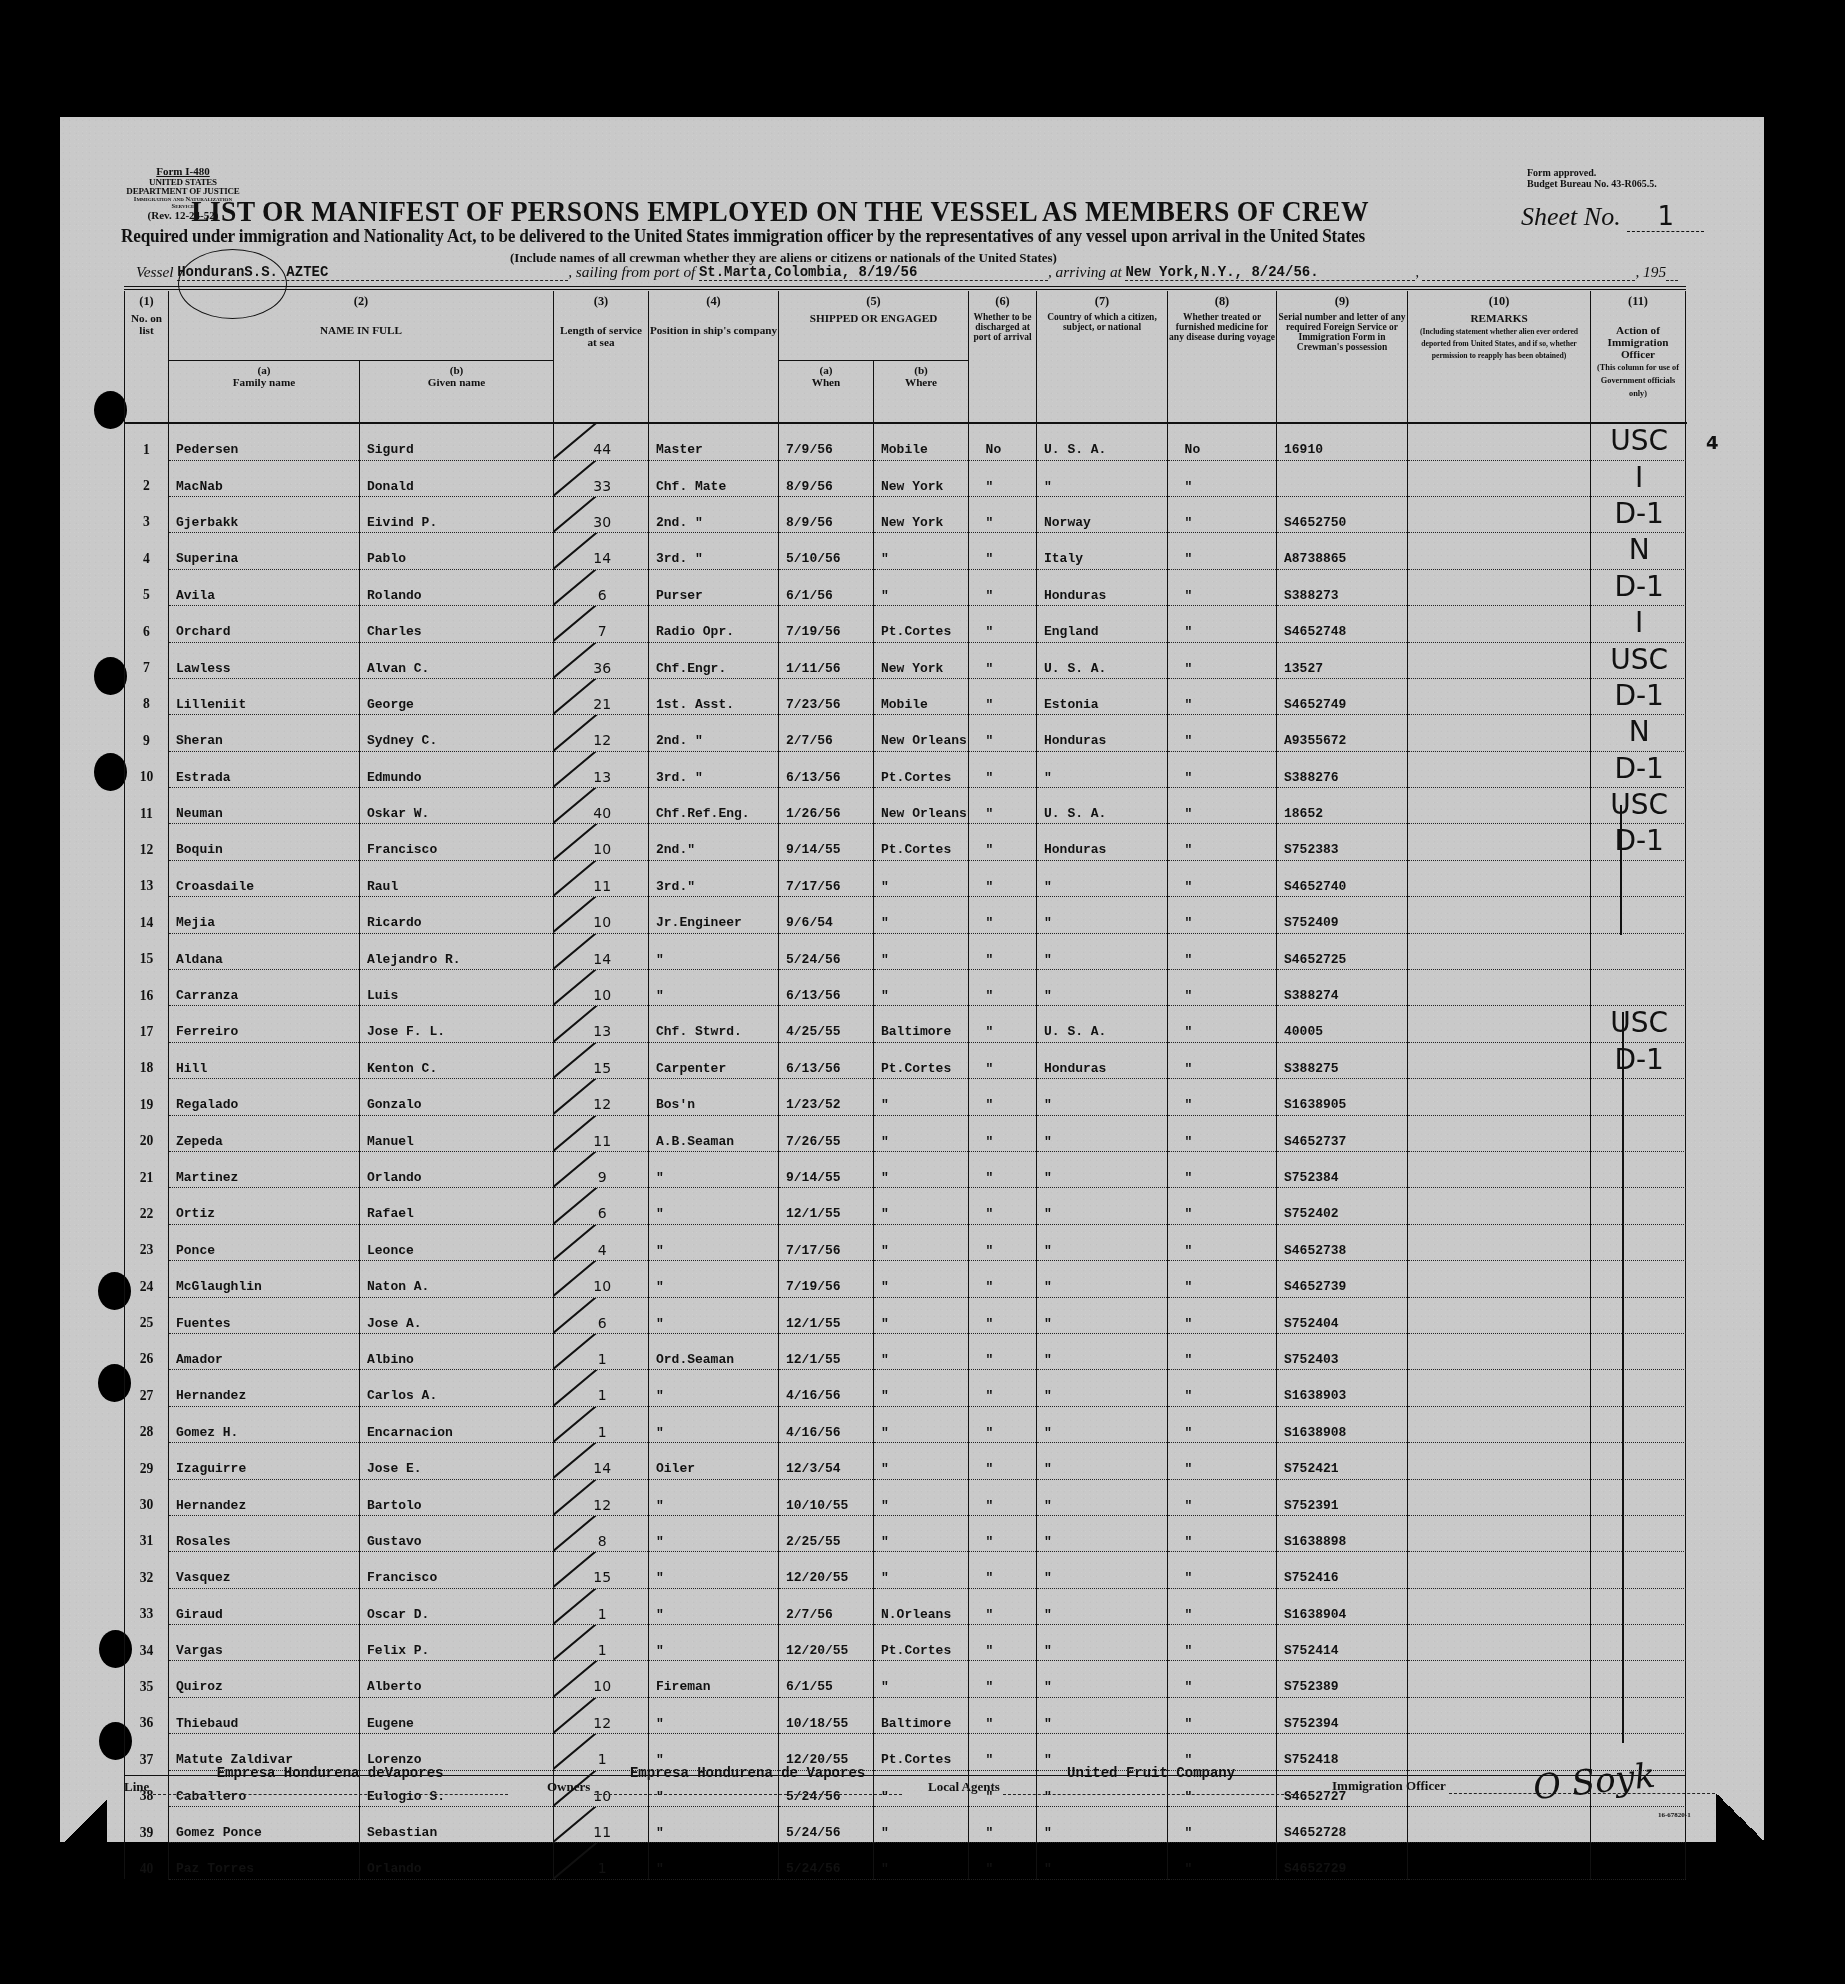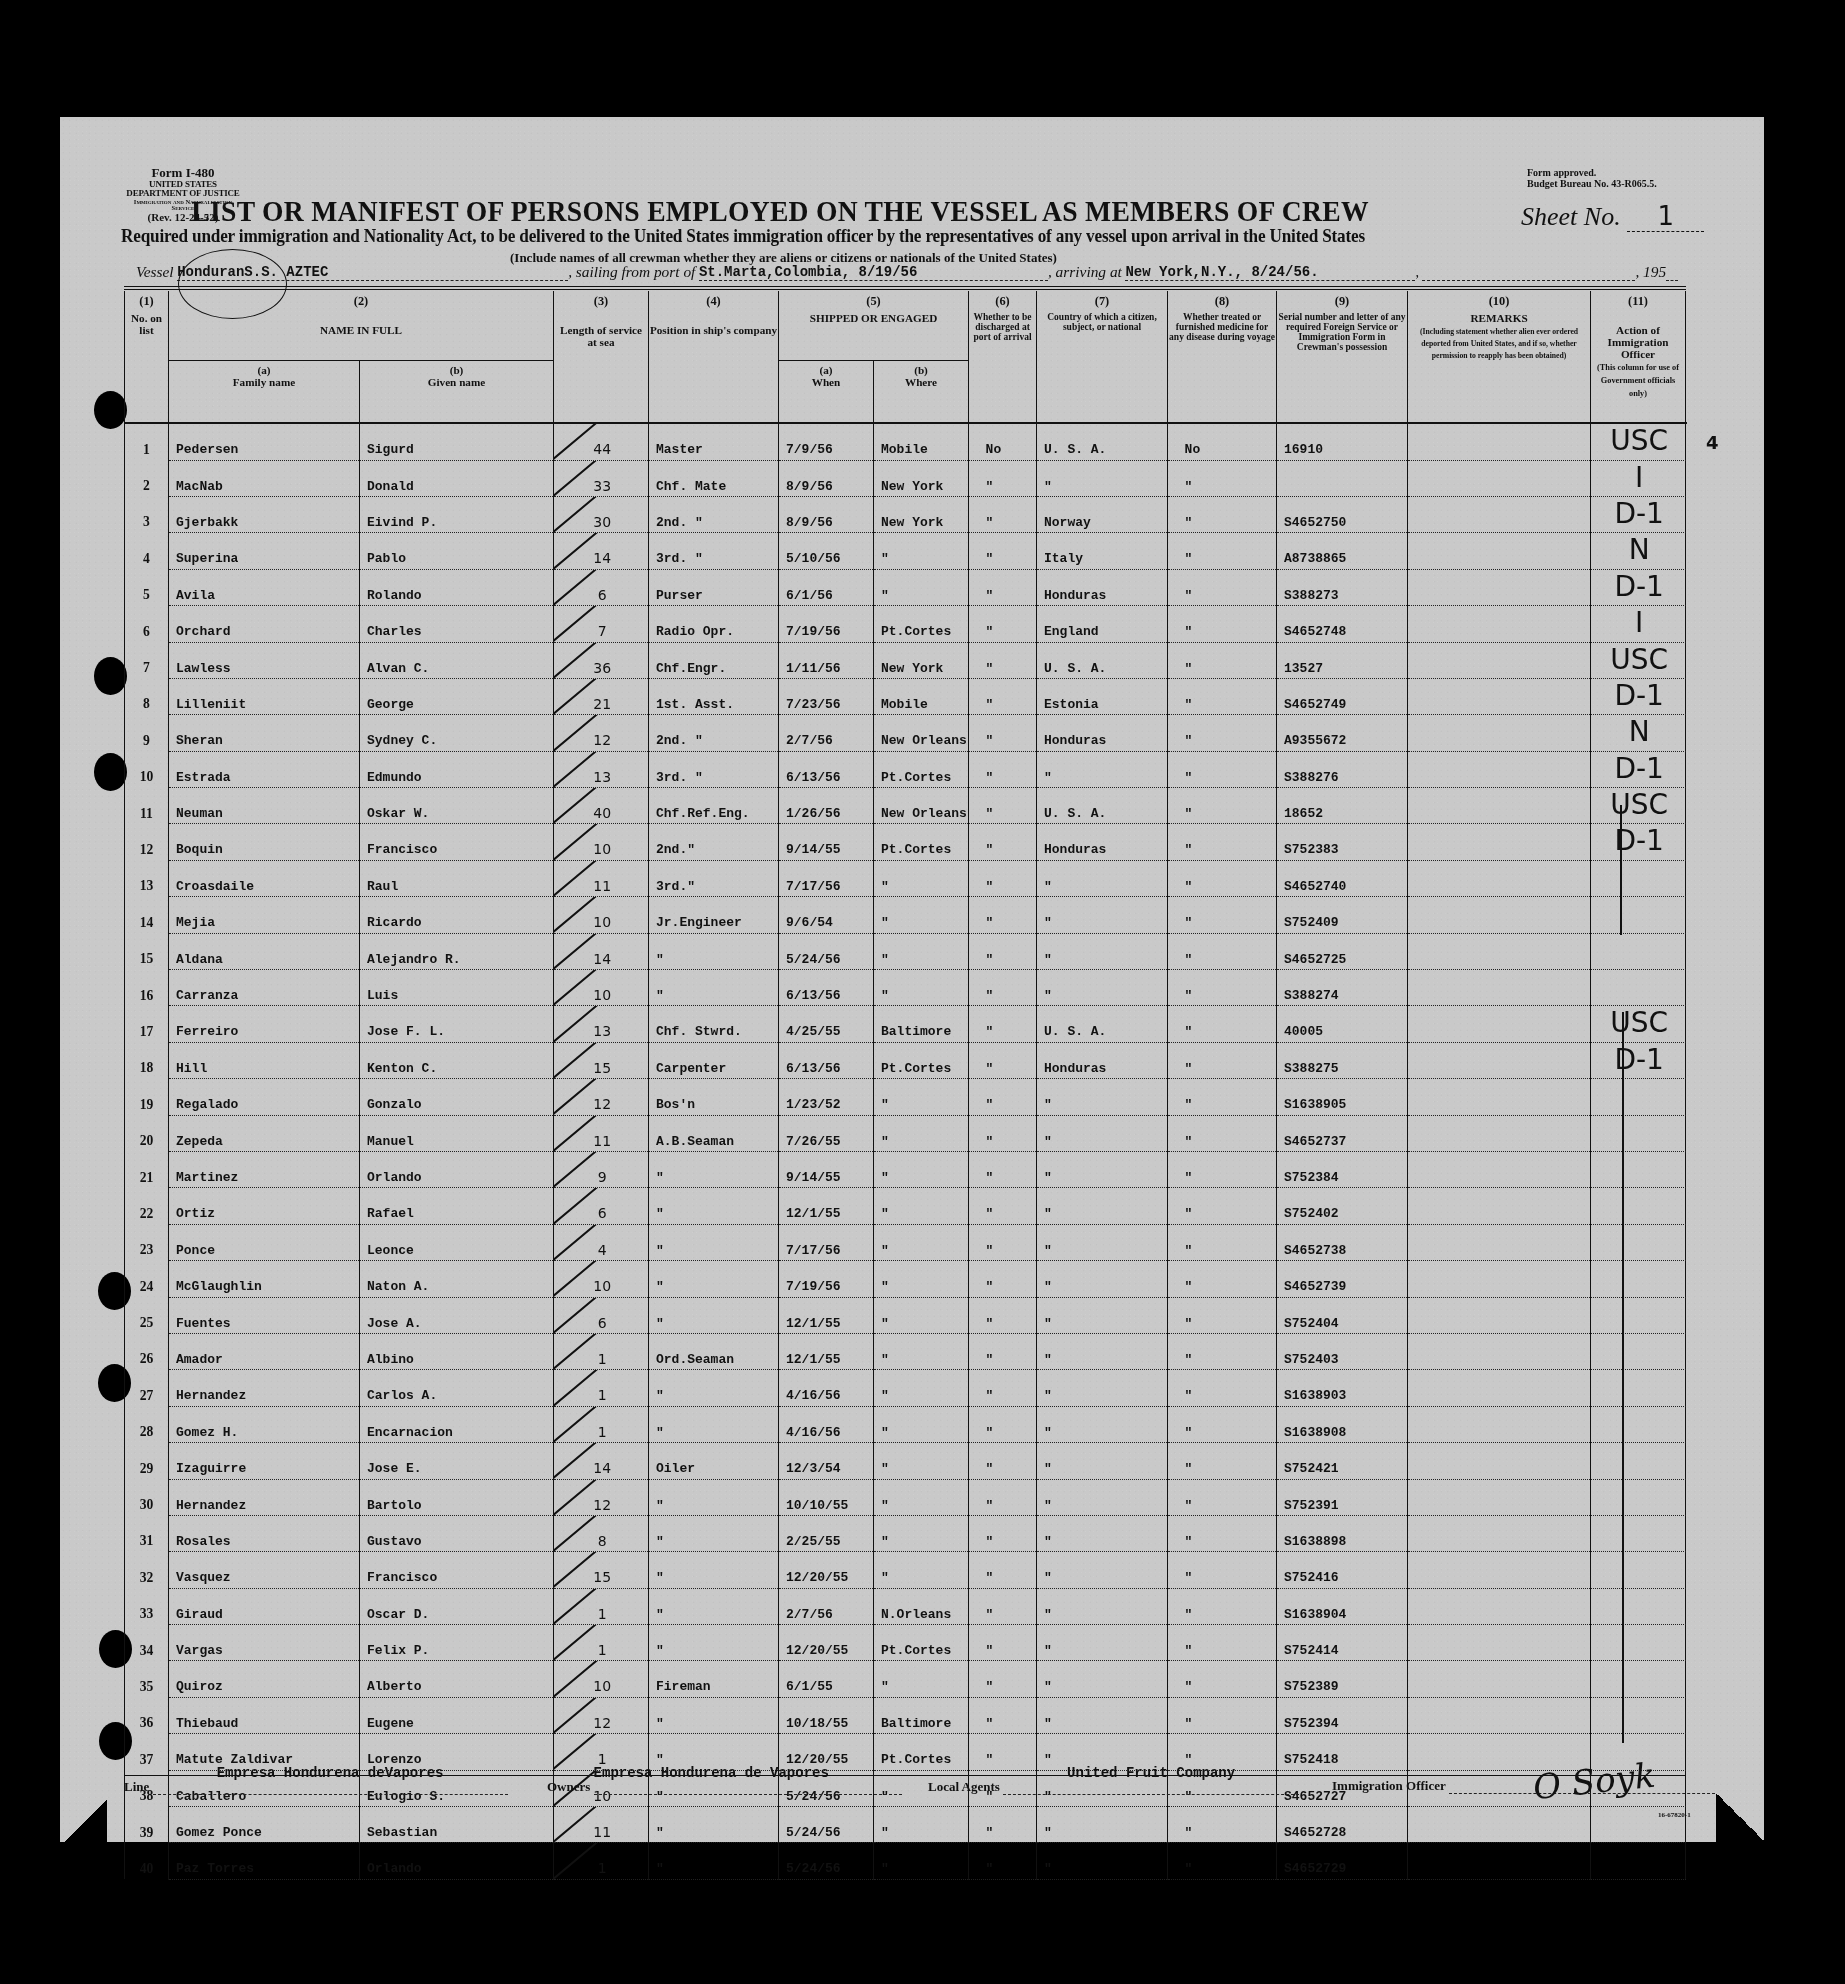--- a/index.html
+++ b/index.html
@@ -20,21 +20,21 @@
     background: linear-gradient(135deg, transparent 50%, #000 50%);
   }
   .paper-fold-r {
     position: absolute; left: 1716px; top: 1793px; width: 53px; height: 53px;
     background: linear-gradient(225deg, transparent 50%, #000 50%);
   }
   .punch { position: absolute; width: 33px; height: 38px; border-radius: 50%; background: #000; }
   .abs { position: absolute; }
   .hdr-small { font-family: "Liberation Serif", serif; font-weight: bold; text-align: center; line-height: 1.05; }
   .form-block { left: 124px; top: 166px; width: 118px; font-size: 7.7px; }
-  .form-block .l1 { font-size: 13px; }
+  .form-block .l1 { font-size: 11px; text-decoration: underline; }
   .form-block .l2 { font-size: 9px; letter-spacing: -0.2px; }
   .form-block .l3 { font-size: 6.5px; font-variant: small-caps; }
   .form-block .l4 { font-size: 11px; }
   .approved { left: 1527px; top: 167px; font-size: 10px; font-weight: bold; line-height: 1.1; }
   .title {
     left: 154px; top: 194px; width: 1361px; text-align: center;
     font-size: 30px; font-weight: bold; letter-spacing: 0.3px; transform: scaleX(0.92); transform-origin: left;
     white-space: nowrap;
   }
   .sheet { left: 1521px; top: 201px; font-size: 26px; font-style: italic; white-space: nowrap; }
@@ -777,21 +777,21 @@
 <div class="abs margin-note">4</div>
 
 <div class="abs double-rule" style="top:1775px;height:0;border-bottom:none"></div>
 
 <div class="abs footer" style="left:124px">
   <span class="lbl">Line</span>
   <span class="fill" style="width:355px;text-align:center"><span class="typed">Empresa Hondurena deVapores</span></span>
 </div>
 <div class="abs footer" style="left:547px">
   <span class="lbl">Owners</span>
-  <span class="fill" style="width:308px;"><span class="typed">Empresa Hondurena de Vapores</span></span>
+  <span class="fill" style="width:308px;text-align:center"><span class="typed">Empresa Hondurena de Vapores</span></span>
 </div>
 <div class="abs footer" style="left:928px">
   <span class="lbl">Local Agents</span>
   <span class="fill" style="width:296px;text-align:center"><span class="typed">United Fruit Company</span></span>
 </div>
 <div class="abs footer" style="left:1332px">
   <span class="lbl">Immigration Officer</span>
   <span class="fill" style="width:266px"></span>
 </div>
 <div class="abs signature">O Soyk</div>

